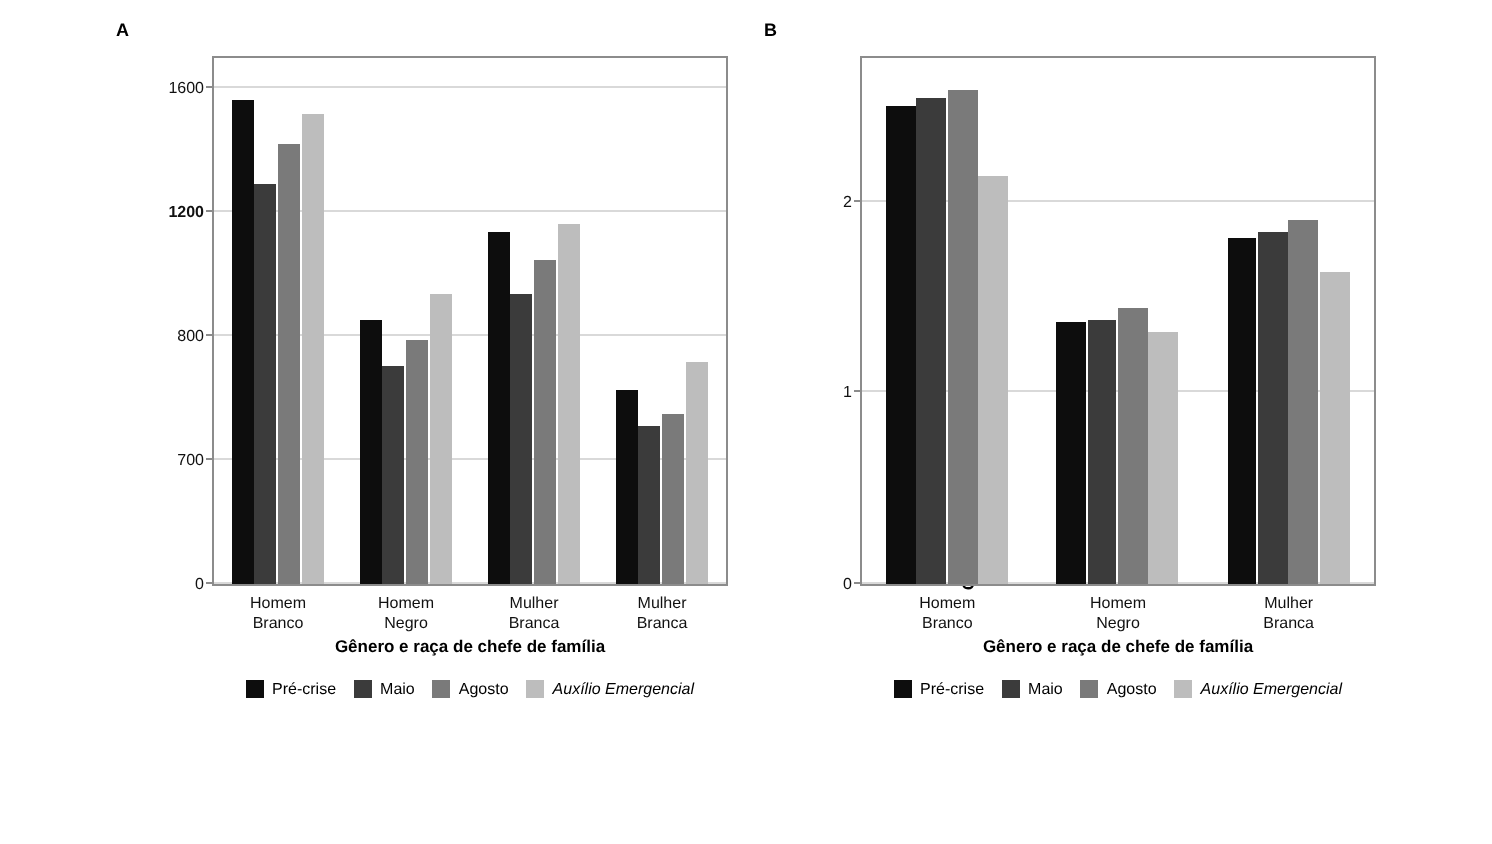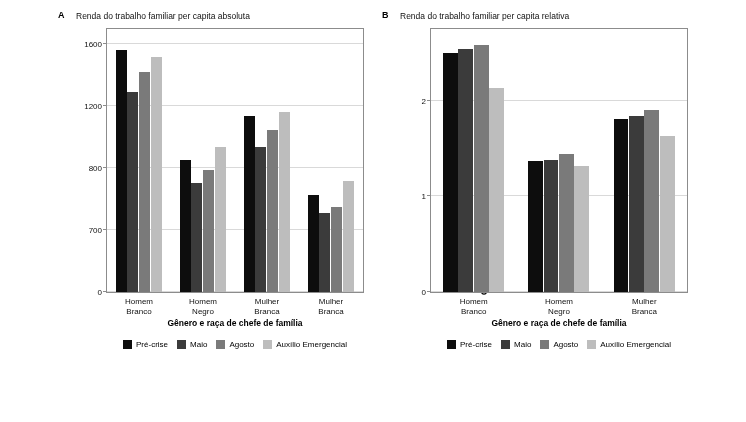--- a/index.html
+++ b/index.html
@@ -152,54 +152,53 @@
     align-items: center;
     gap: 4px;
     font-size: 8px;
     white-space: nowrap;
   }
   .legend-swatch {
     width: 9px;
     height: 9px;
     display: inline-block;
   }
-  .legend-label.italic { }
+  .legend-label.italic { font-style: italic; }
 
   .source {
     position: absolute;
     left: 48px;
     top: 385px;
     font-family: "Liberation Serif", serif;
     font-size: 12.5px;
     color: #000;
   }
 </style>
 </head>
 <body>
 
 <div class="page">
   <div class="figure">
 
     <div class="panel" id="panel-a">
       <div class="panel-tag">A</div>
-      <div class="panel-title">Renda do trabalho familiar per capita absoluta</div>
       <div class="axis-title-y">Termos Absolutos (Reais 2020)</div>
       <div class="plot-frame">
         <div class="plot-inner" id="plot-a">
             <div class="gridline" style="bottom: 0px;"></div>
             <div class="ytick" style="bottom: 0px;">0</div>
             <div class="ytick-mark" style="bottom: 0px;"></div>
             <div class="gridline" style="bottom: 61.8824px;"></div>
             <div class="ytick" style="bottom: 61.8824px;">700</div>
             <div class="ytick-mark" style="bottom: 61.8824px;"></div>
             <div class="gridline" style="bottom: 123.765px;"></div>
             <div class="ytick" style="bottom: 123.765px;">800</div>
             <div class="ytick-mark" style="bottom: 123.765px;"></div>
             <div class="gridline" style="bottom: 185.647px;"></div>
-            <div class="ytick" style="bottom: 185.647px;">1200</div>
+            <div class="ytick" style="bottom: 185.647px; font-weight: bold;">1200</div>
             <div class="ytick-mark" style="bottom: 185.647px;"></div>
             <div class="gridline" style="bottom: 247.529px;"></div>
             <div class="ytick" style="bottom: 247.529px;">1600</div>
             <div class="ytick-mark" style="bottom: 247.529px;"></div>
             <div class="group" style="left: 8.96px; width: 46.08px;">
               <div class="bar" title="Pré-crise: 1565" style="left: 0px; width: 11.02px; height: 242.115px; background: rgb(13, 13, 13);"></div>
               <div class="bar" title="Maio: 1295" style="left: 11.52px; width: 11.02px; height: 200.344px; background: rgb(59, 59, 59);"></div>
               <div class="bar" title="Agosto: 1420" style="left: 23.04px; width: 11.02px; height: 219.682px; background: rgb(122, 122, 122);"></div>
               <div class="bar" title="Auxílio Emergencial: 1520" style="left: 34.56px; width: 11.02px; height: 235.153px; background: rgb(189, 189, 189);"></div>
             </div>
@@ -255,21 +254,20 @@
           </div>
           <div class="legend-item">
             <span class="legend-swatch" style="background: rgb(189, 189, 189);"></span>
             <span class="legend-label italic">Auxílio Emergencial</span>
           </div>
         </div>
     </div>
 
     <div class="panel" id="panel-b">
       <div class="panel-tag">B</div>
-      <div class="panel-title">Renda do trabalho familiar per capita relativa</div>
       <div class="axis-title-y">Com relação a famílias chefiadas por mulheres negras</div>
       <div class="plot-frame">
         <div class="plot-inner" id="plot-b">
             <div class="gridline" style="bottom: 0px;"></div>
             <div class="ytick" style="bottom: 0px;">0</div>
             <div class="ytick-mark" style="bottom: 0px;"></div>
             <div class="gridline" style="bottom: 95.6364px;"></div>
             <div class="ytick" style="bottom: 95.6364px;">1</div>
             <div class="ytick-mark" style="bottom: 95.6364px;"></div>
             <div class="gridline" style="bottom: 191.273px;"></div>

